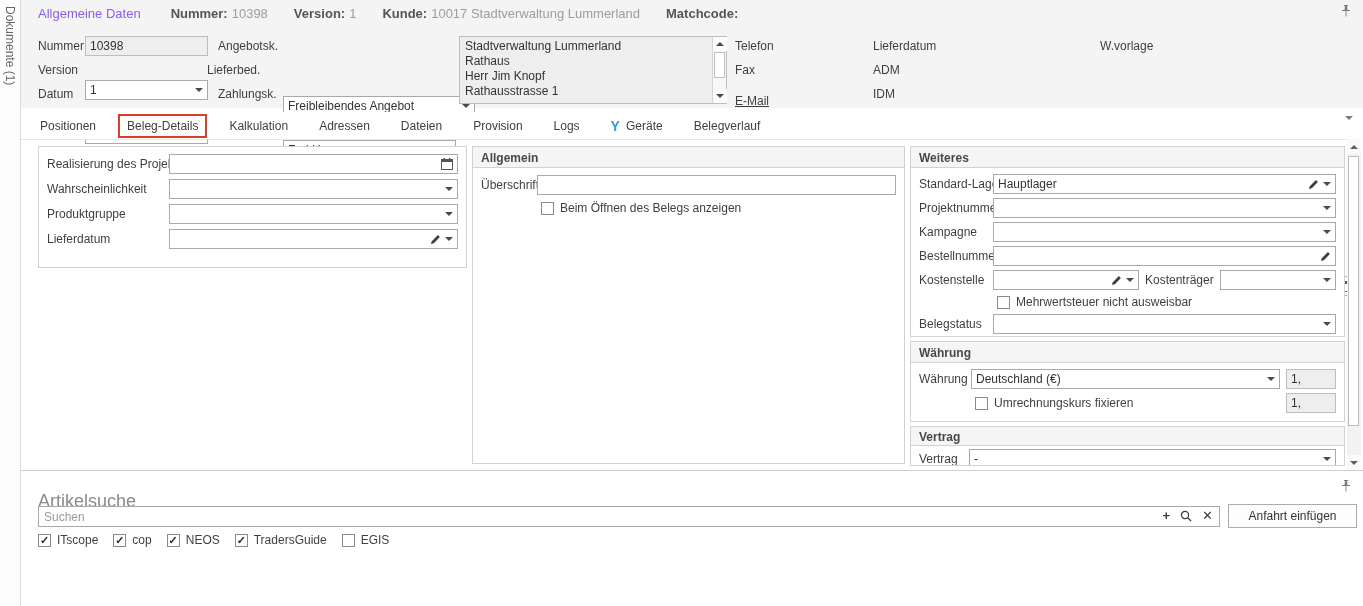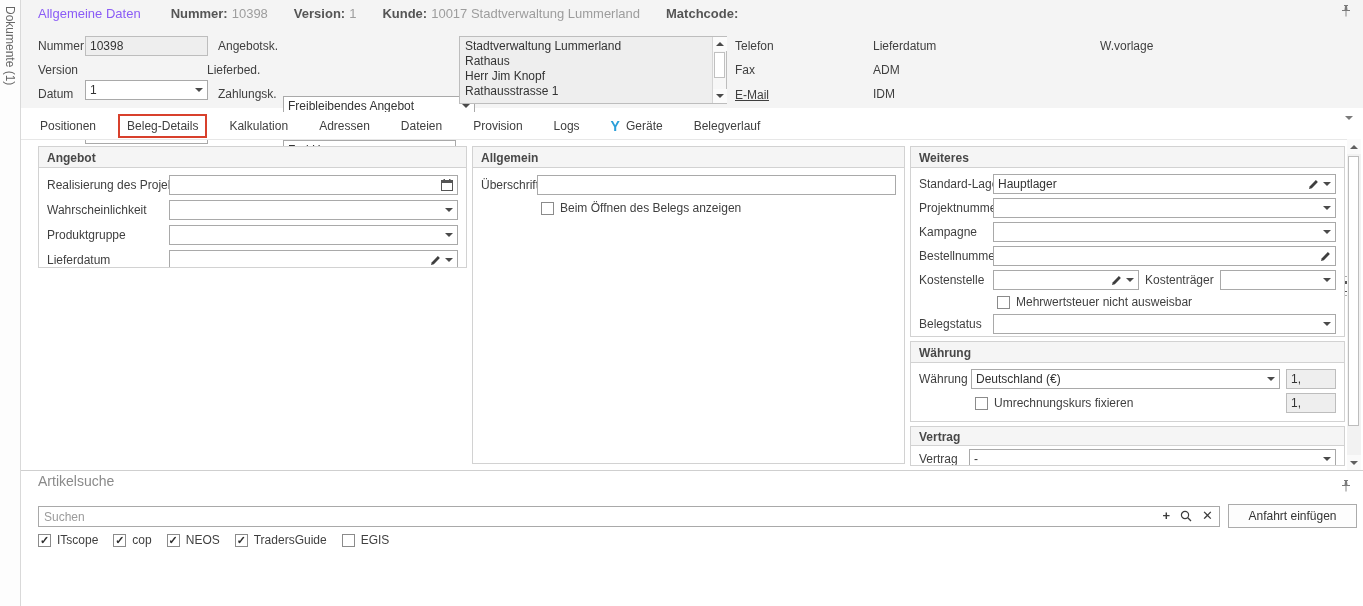--- a/index.html
+++ b/index.html
@@ -74,21 +74,21 @@
   
   .vsb { left:1347px; top:139px; width:14px; height:331px; background:#f2f2f2; }
   .vsb .sbbtn { position:absolute; left:0; width:14px; height:15px; display:flex; align-items:center; justify-content:center; background:#fafafa; }
   .vsb .thumb { position:absolute; left:1px; top:17px; width:11px; height:270px; background:#fff; border:1px solid #bdbdbd; }
 
   
   .pin { width:10px; height:12px; display:inline-block; }
 
   
   .artsec { left:21px; top:470px; width:1342px; height:136px; background:#fff; border-top:1px solid #cfcfcf; }
-  .arttitle { position:absolute; left:17px; top:2px; font-size:14px; color:#8a8a8a; }
+  .arttitle { position:absolute; left:17px; top:20px; font-size:18px; color:#8a8a8a; }
   .searchwrap { position:absolute; left:17px; top:35px; width:1182px; height:21px; }
   .search-input { width:100%; height:21px; border:1px solid #a9a9a9; background:#fff; padding:0 78px 0 5px; font-family:"Liberation Sans", sans-serif; font-size:12px; color:#333; outline:none; }
   .search-input::placeholder { color:#9b9b9b; }
   .searchicons { position:absolute; right:7px; top:3px; display:flex; align-items:center; gap:10px; }
   .sicn { color:#3c3c3c; font-size:13px; line-height:13px; cursor:default; }
   .btn { position:absolute; display:flex; align-items:center; justify-content:center; border:1px solid #ababab; background:#fdfdfd; color:#333; font-size:12px; white-space:nowrap; }
   .srcrow { position:absolute; left:17px; top:62px; display:flex; align-items:center; gap:15px; }
   .srcitem { display:flex; align-items:center; }
 
   svg { display:block; }
@@ -180,21 +180,21 @@
     </div>
 
     <span class="abs flbl" style="left:714px; top:39px;">Telefon</span>
     <div class="abs fld" style="left:751px; top:36px; width:95px;">
       <span class="fval"></span>
     </div>
     <span class="abs flbl" style="left:714px; top:63px;">Fax</span>
     <div class="abs fld" style="left:751px; top:60px; width:95px;">
       <span class="fval"></span>
     </div>
-    <span class="abs flbl" style="left:714px; top:88px;text-decoration:underline;">E-Mail</span>
+    <span class="abs flbl" style="left:714px; top:94px;text-decoration:underline;">E-Mail</span>
     <div class="abs fld" style="left:751px; top:84px; width:95px;">
       <span class="fval">test@lehnert.it</span>
       <span class="icn">
           <svg width="11" height="8" viewBox="0 0 11 8">
             <rect width="11" height="8" rx="1" fill="#1b6ec2"></rect>
             <path d="M0.5 0.5L5.5 4.5L10.5 0.5" stroke="#fff" fill="none" stroke-width="0.9"></path>
           </svg>
         </span>
     </div>
 
@@ -261,21 +261,20 @@
         <span>Geräte</span>
       </span>
     <span class="tab">
         <span>Belegverlauf</span>
       </span>
   </div>
   <span class="abs tabchev"><span class="dda" style="border-top-color:#7a7a7a;"></span></span>
   <div class="abs hline"></div>
 
   <section class="panel" style="left:38px; top:146px; width:429px; height:122px;">
-    <div class="phead">Angebot</div>
     <div class="pbody">
       <div class="frow">
         <span class="flbl w122">Realisierung des Projekts</span>
         <div class="fld">
           <span class="fval"></span>
           <span class="icn">
               <svg width="12" height="12" viewBox="0 0 12 12">
                 <rect x="0.5" y="1.5" width="11" height="10" fill="none" stroke="#555"></rect>
                 <rect x="1" y="2" width="10" height="2" fill="#555"></rect>
                 <rect x="2.5" y="0" width="1.5" height="2.5" fill="#555"></rect>

